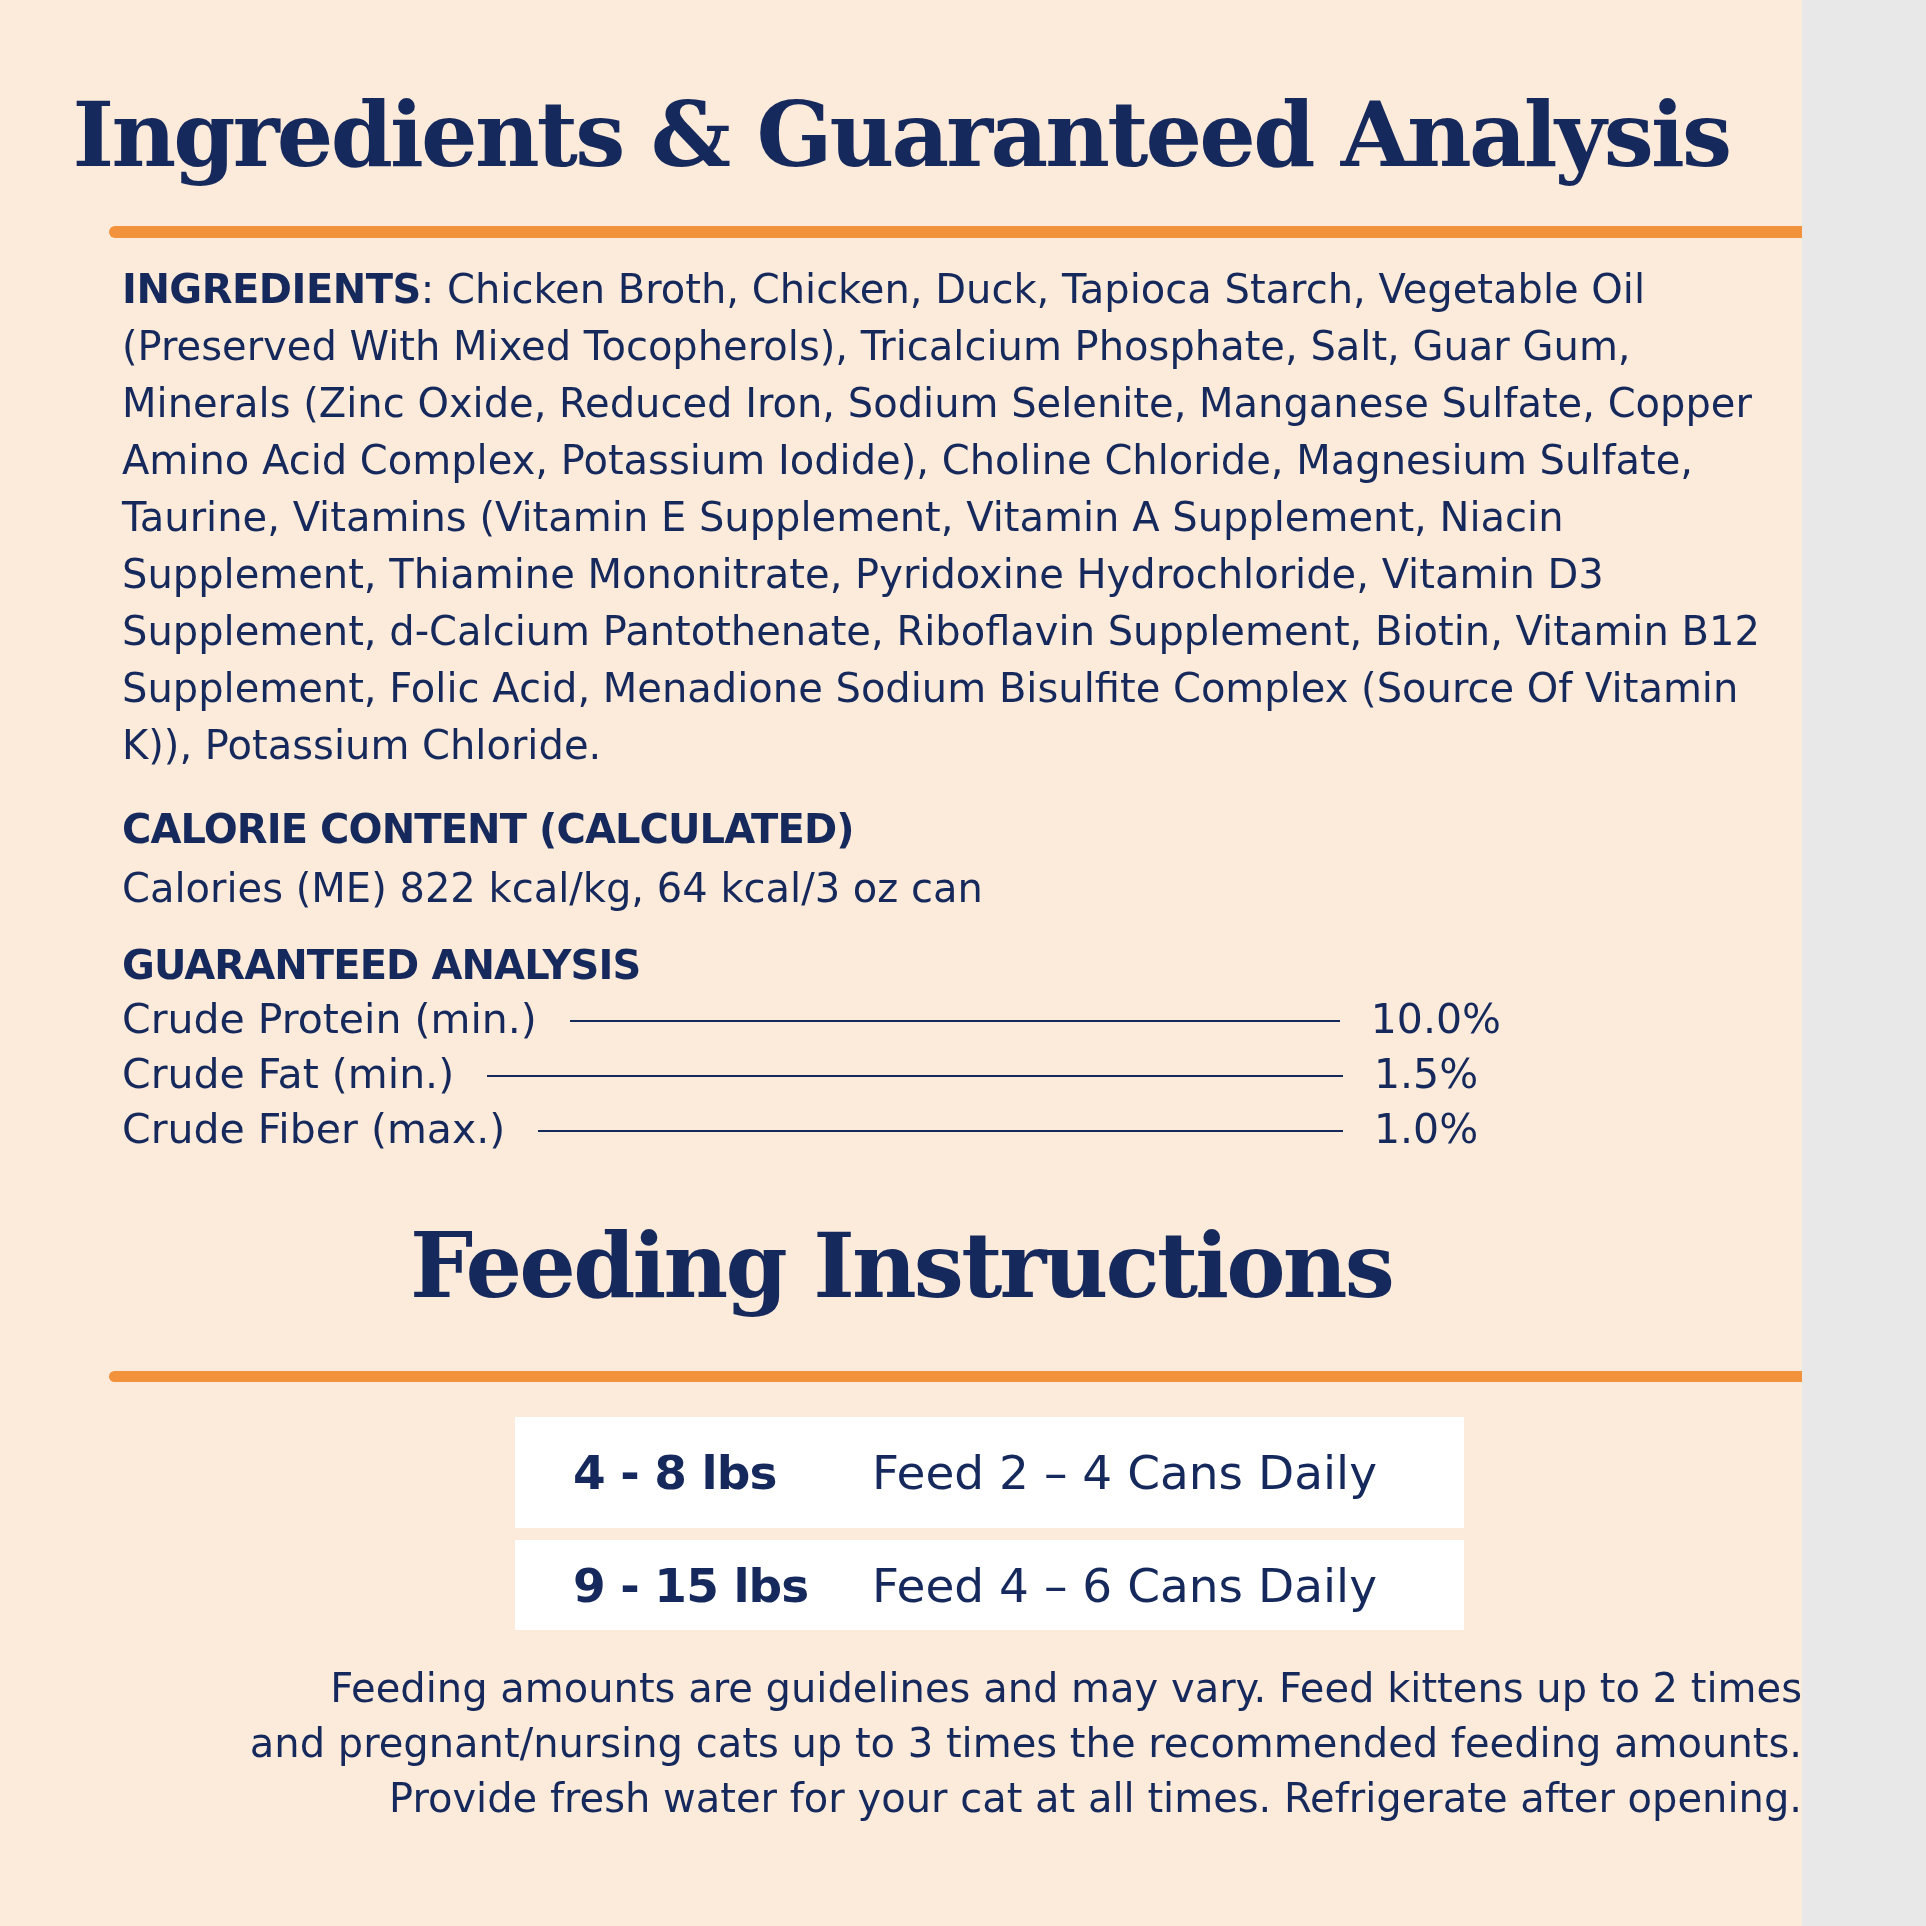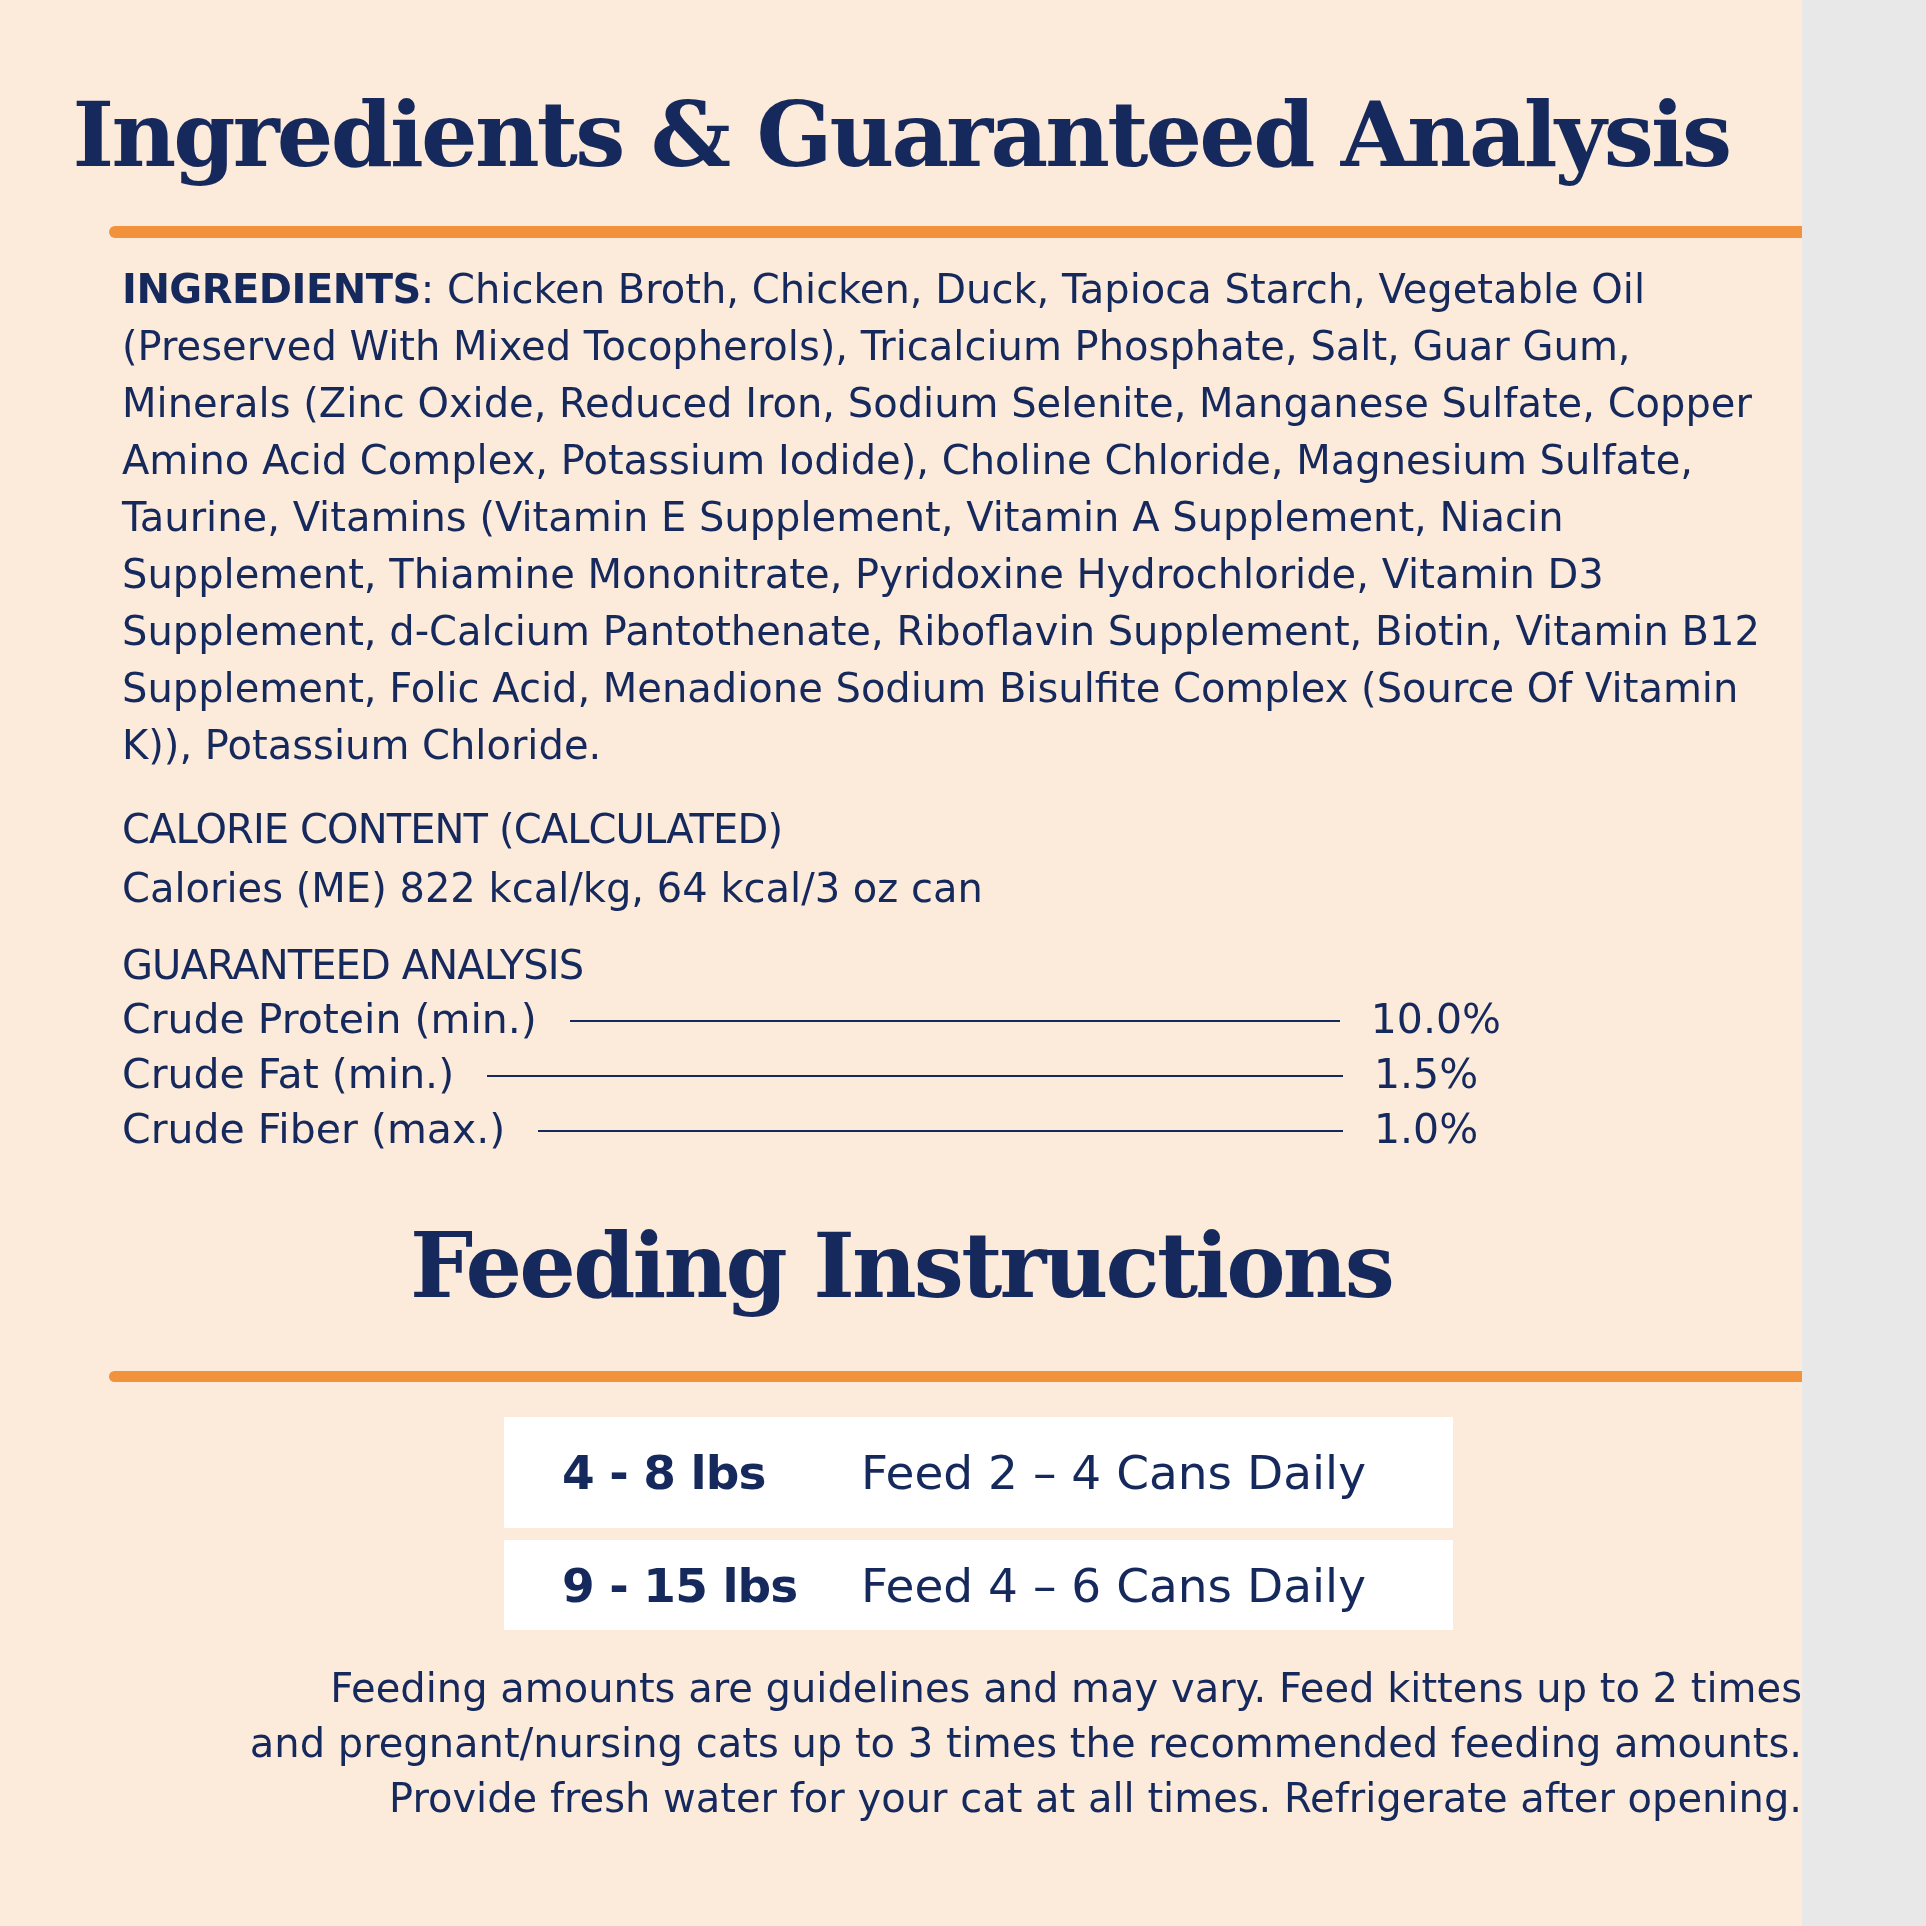--- a/index.html
+++ b/index.html
@@ -31,21 +31,21 @@
     position:absolute;left:122px;top:261px;width:1695px;
   }
   .body-line{
     display:block;white-space:nowrap;
     font-size:40px;line-height:57px;
     color:#16295C;
   }
   .ing-label{font-weight:bold;letter-spacing:-0.5px;}
   .sub-heading{
     position:absolute;left:122px;
-    font-weight:normal;font-size:40px;line-height:47px;
+    font-weight:bold;font-size:40px;line-height:47px;
     letter-spacing:-0.9px;white-space:nowrap;
     color:#16295C;
   }
   .calorie-heading{top:806px;}
   .calorie-line{
     position:absolute;left:122px;top:864px;
     font-size:40px;line-height:49px;white-space:nowrap;
   }
   .analysis-heading{top:942px;}
   .analysis-table{
@@ -69,21 +69,21 @@
   .feeding-title{
     position:absolute;left:0;top:1204px;width:100%;
     text-align:center;
     font-family:"DejaVu Serif",serif;
     font-weight:bold;
     font-size:89px;line-height:124px;
     letter-spacing:-2.8px;
     color:#16295C;
   }
   .feed-row{
-    position:absolute;left:504px;width:949px;
+    position:absolute;left:515px;width:949px;
     background:#FFFFFF;
     display:flex;align-items:center;
   }
   .feed-row-1{top:1417px;height:111px;}
   .feed-row-2{top:1540px;height:90px;}
   .feed-weight{
     margin-left:58px;width:268px;
     font-weight:bold;font-size:47px;letter-spacing:-0.9px;
     white-space:nowrap;flex:0 0 auto;
   }

